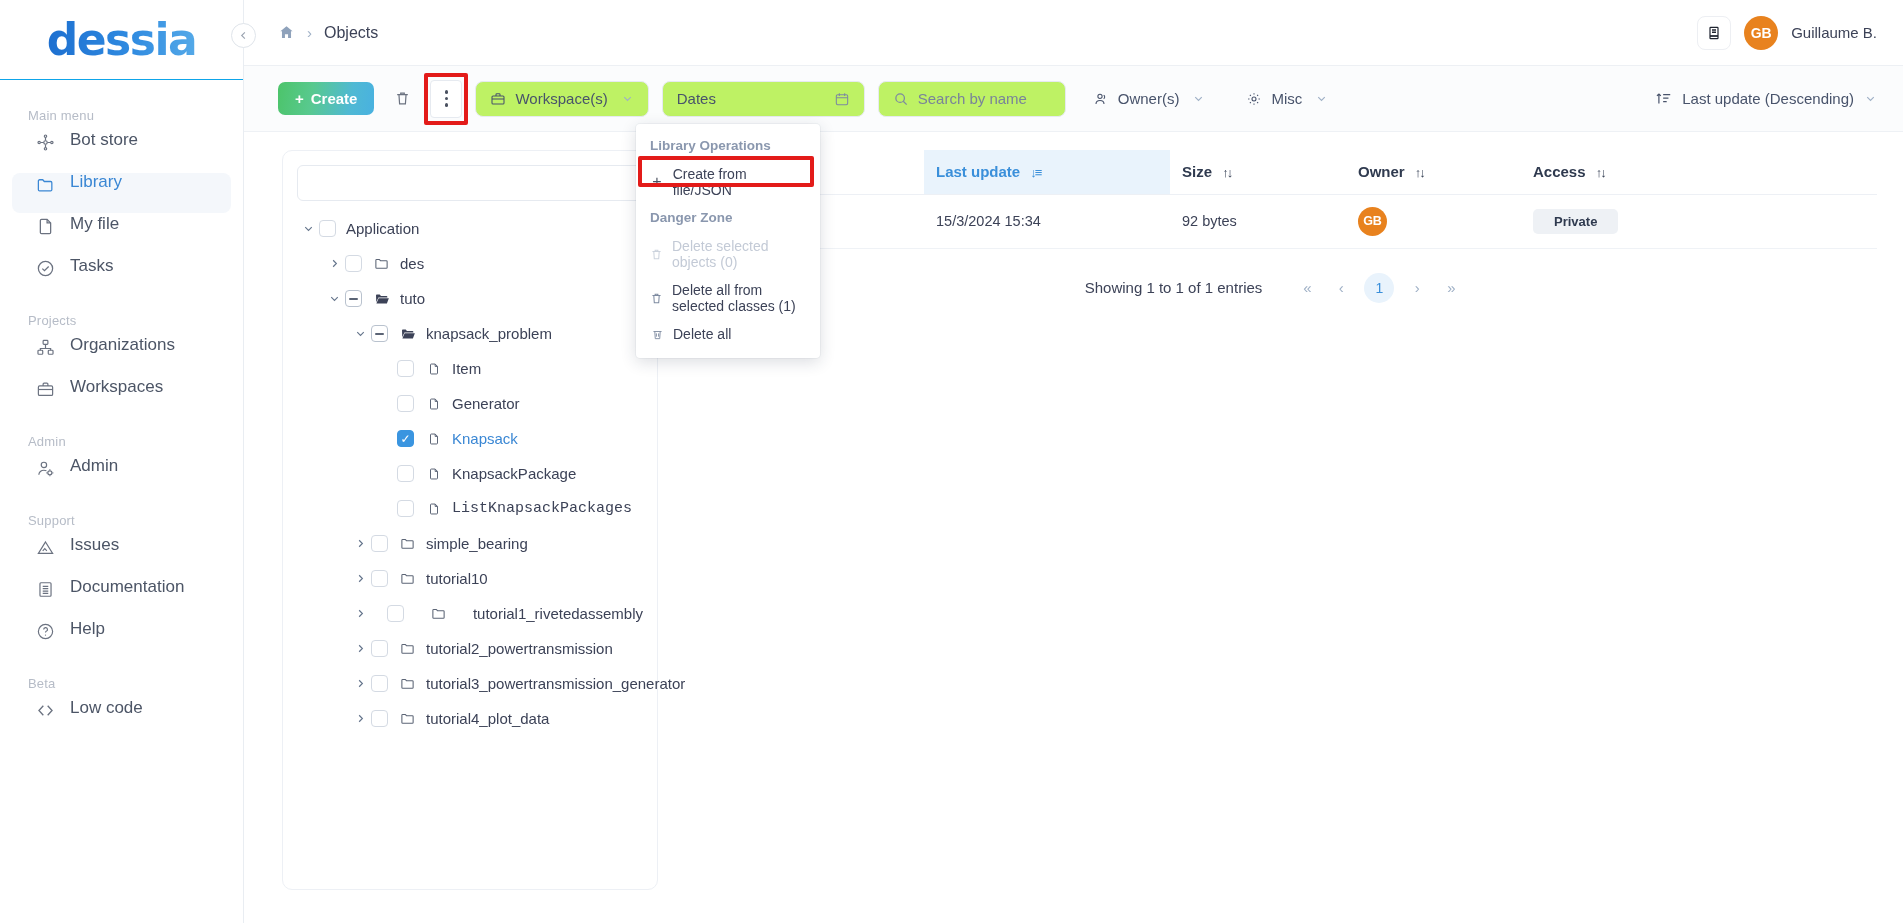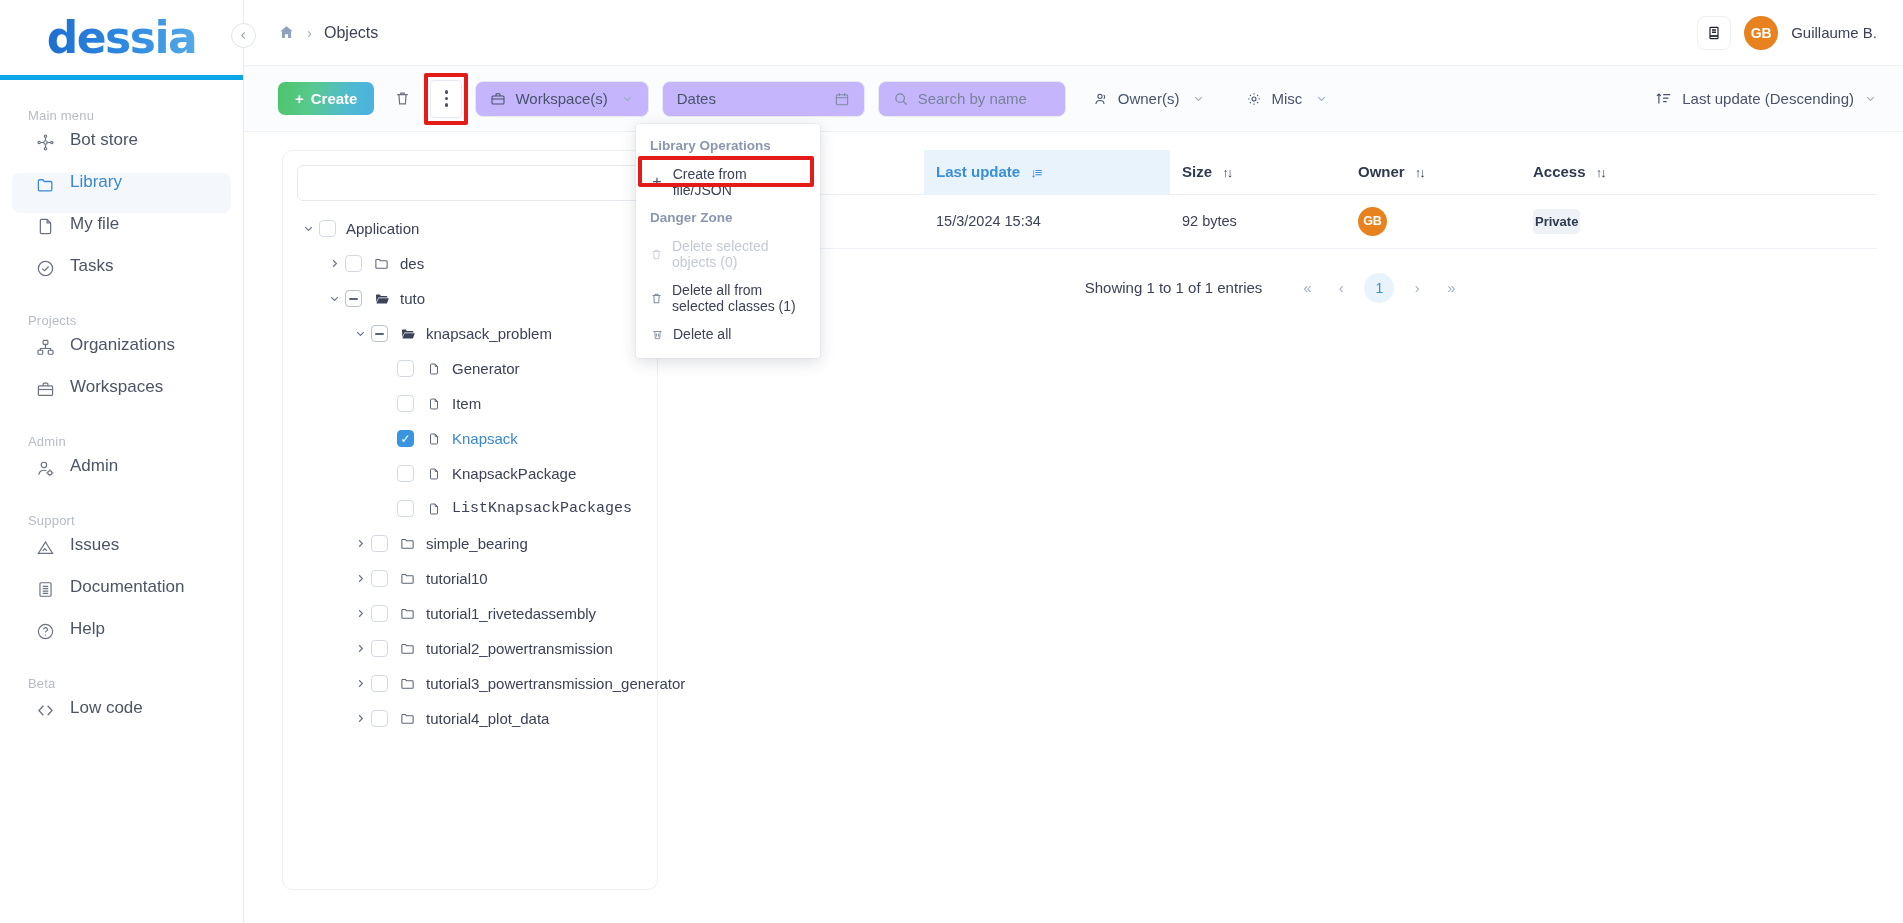--- a/index.html
+++ b/index.html
@@ -15,21 +15,21 @@
   
   .sidebar {
     width: 244px; height: 923px;
     background: #ffffff;
     border-right: 1px solid #e9edf2;
     flex: 0 0 244px;
     position: relative;
   }
   .brand-area {
     height: 80px; display: flex; align-items: center; justify-content: center;
-    border-bottom: 5px solid #0ea5e9;
+    border-bottom: 1px solid #0ea5e9;
   }
   .brand-logo {
     font-size: 44px; font-weight: bold; letter-spacing: -1.5px;
     background: linear-gradient(90deg,#1d6fd0 0%, #2f8ae0 55%, #54a9e8 100%);
     -webkit-background-clip: text; background-clip: text; color: transparent;
     font-family: "DejaVu Sans", sans-serif;
   }
   .nav-scroll { padding-top: 14px; }
   .nav-section-label {
     font-size: 13px; color: #b6bcc7; padding: 14px 0 6px 28px; letter-spacing: .2px;
@@ -94,21 +94,21 @@
     width: 32px; height: 38px; background: #fff; border: 1px solid #e6eaf0; border-radius: 4px;
     display: flex; align-items: center; justify-content: center; gap: 3px; flex-direction: column; cursor: pointer;
   }
   .kebab-highlight {
     position: absolute; left: -6px; top: -7px; width: 44px; height: 52px;
     border: 4px solid #e31b19; border-radius: 2px; pointer-events: none;
   }
   .kebab-dot { width: 3.5px; height: 3.5px; border-radius: 50%; background: #4a5160; }
 
   .filter-pill {
-    height: 36px; border: 1px solid #e6eaf0; border-radius: 8px; background: #c4b5fd;
+    height: 36px; border: 1px solid #e6eaf0; border-radius: 8px; background: #bef264;
     display: flex; align-items: center; gap: 9px; padding: 0 14px; font-size: 15px; color: #48536b; cursor: pointer;
   }
   .filter-pill .chev { color: #9fb0c6; font-size: 12px; margin-left: 4px; }
   .pill-dates { width: 203px; justify-content: space-between; }
   .pill-search { width: 188px; }
   .pill-search input {
     border: none; outline: none; font-size: 15px; color: #48536b; width: 130px;
     font-family: "Liberation Sans", sans-serif; background: transparent;
   }
   .pill-search input::placeholder { color: #79839a; }
@@ -192,21 +192,21 @@
   .gear-chip {
     width: 30px; height: 30px; border-radius: 7px; background: #eef1f5;
     display: flex; align-items: center; justify-content: center; color: #1f2937;
   }
   .owner-badge {
     width: 29px; height: 29px; border-radius: 50%; background: #e8821e; color: #fff;
     display: flex; align-items: center; justify-content: center; font-size: 12.5px; font-weight: 600;
   }
   .access-badge {
     display: inline-block; background: #eef1f5; color: #2f3a4f; border-radius: 5px;
-    font-size: 13px; font-weight: bold; padding: 5px 2px;
+    font-size: 13px; font-weight: bold; padding: 5px 21px;
   }
   .pager { display: flex; align-items: center; justify-content: center; gap: 12px; padding: 24px 0 0 0; font-size: 15px; color: #3c4257; }
   .pager .pbtn { color: #9fb0c6; cursor: pointer; font-size: 15px; width: 22px; text-align: center; }
   .pager .pnum {
     width: 30px; height: 30px; border-radius: 50%; background: #e9f3fc; color: #3a8fda;
     display: flex; align-items: center; justify-content: center; font-size: 14px; cursor: pointer;
   }
   .pager-gap { width: 10px; }
   svg { display: block; }
 </style>
@@ -571,32 +571,32 @@
               </div>
               <div class="tree-row" style="padding-left: 78px;">
                 <span class="twisty empty"></span>
                 <span class="cbox"></span>
                 <span class="t-ico">
                   <svg width="14" height="14" viewBox="0 0 24 24" fill="none" stroke="currentColor" stroke-width="1.7">
                     <path d="M14 3.5H7.4A1.4 1.4 0 0 0 6 4.9v14.2a1.4 1.4 0 0 0 1.4 1.4h9.2a1.4 1.4 0 0 0 1.4-1.4V7.6z"></path>
                     <path d="M14 3.5v4.1h4"></path>
                   </svg>
                 </span>
-                <span>Generator</span>
+                <span>Item</span>
               </div>
               <div class="tree-row" style="padding-left: 78px;">
                 <span class="twisty empty"></span>
                 <span class="cbox"></span>
                 <span class="t-ico">
                   <svg width="14" height="14" viewBox="0 0 24 24" fill="none" stroke="currentColor" stroke-width="1.7">
                     <path d="M14 3.5H7.4A1.4 1.4 0 0 0 6 4.9v14.2a1.4 1.4 0 0 0 1.4 1.4h9.2a1.4 1.4 0 0 0 1.4-1.4V7.6z"></path>
                     <path d="M14 3.5v4.1h4"></path>
                   </svg>
                 </span>
-                <span>Item</span>
+                <span>Generator</span>
               </div>
               <div class="tree-row sel" style="padding-left: 78px;">
                 <span class="twisty empty"></span>
                 <span class="cbox checked"></span>
                 <span class="t-ico">
                   <svg width="14" height="14" viewBox="0 0 24 24" fill="none" stroke="currentColor" stroke-width="1.7">
                     <path d="M14 3.5H7.4A1.4 1.4 0 0 0 6 4.9v14.2a1.4 1.4 0 0 0 1.4 1.4h9.2a1.4 1.4 0 0 0 1.4-1.4V7.6z"></path>
                     <path d="M14 3.5v4.1h4"></path>
                   </svg>
                 </span>
@@ -645,21 +645,21 @@
                   </svg>
                 </span>
                 <span class="cbox"></span>
                 <span class="t-ico">
                   <svg width="15" height="15" viewBox="0 0 24 24" fill="none" stroke="currentColor" stroke-width="1.7">
                     <path d="M3 6.8A1.3 1.3 0 0 1 4.3 5.5h4.2l1.8 2h9.4A1.3 1.3 0 0 1 21 8.8v9.4a1.3 1.3 0 0 1-1.3 1.3H4.3A1.3 1.3 0 0 1 3 18.2z"></path>
                   </svg>
                 </span>
                 <span>tutorial10</span>
               </div>
-              <div class="tree-row" style="padding-left: 52px;">
+              <div class="tree-row" style="padding-left: 52px; justify-content: space-between;">
                 <span class="twisty">
                   <svg width="13" height="13" viewBox="0 0 24 24" fill="none" stroke="currentColor" stroke-width="2.1">
                     <path d="M9.5 6l6 6-6 6"></path>
                   </svg>
                 </span>
                 <span class="cbox"></span>
                 <span class="t-ico">
                   <svg width="15" height="15" viewBox="0 0 24 24" fill="none" stroke="currentColor" stroke-width="1.7">
                     <path d="M3 6.8A1.3 1.3 0 0 1 4.3 5.5h4.2l1.8 2h9.4A1.3 1.3 0 0 1 21 8.8v9.4a1.3 1.3 0 0 1-1.3 1.3H4.3A1.3 1.3 0 0 1 3 18.2z"></path>
                   </svg>

